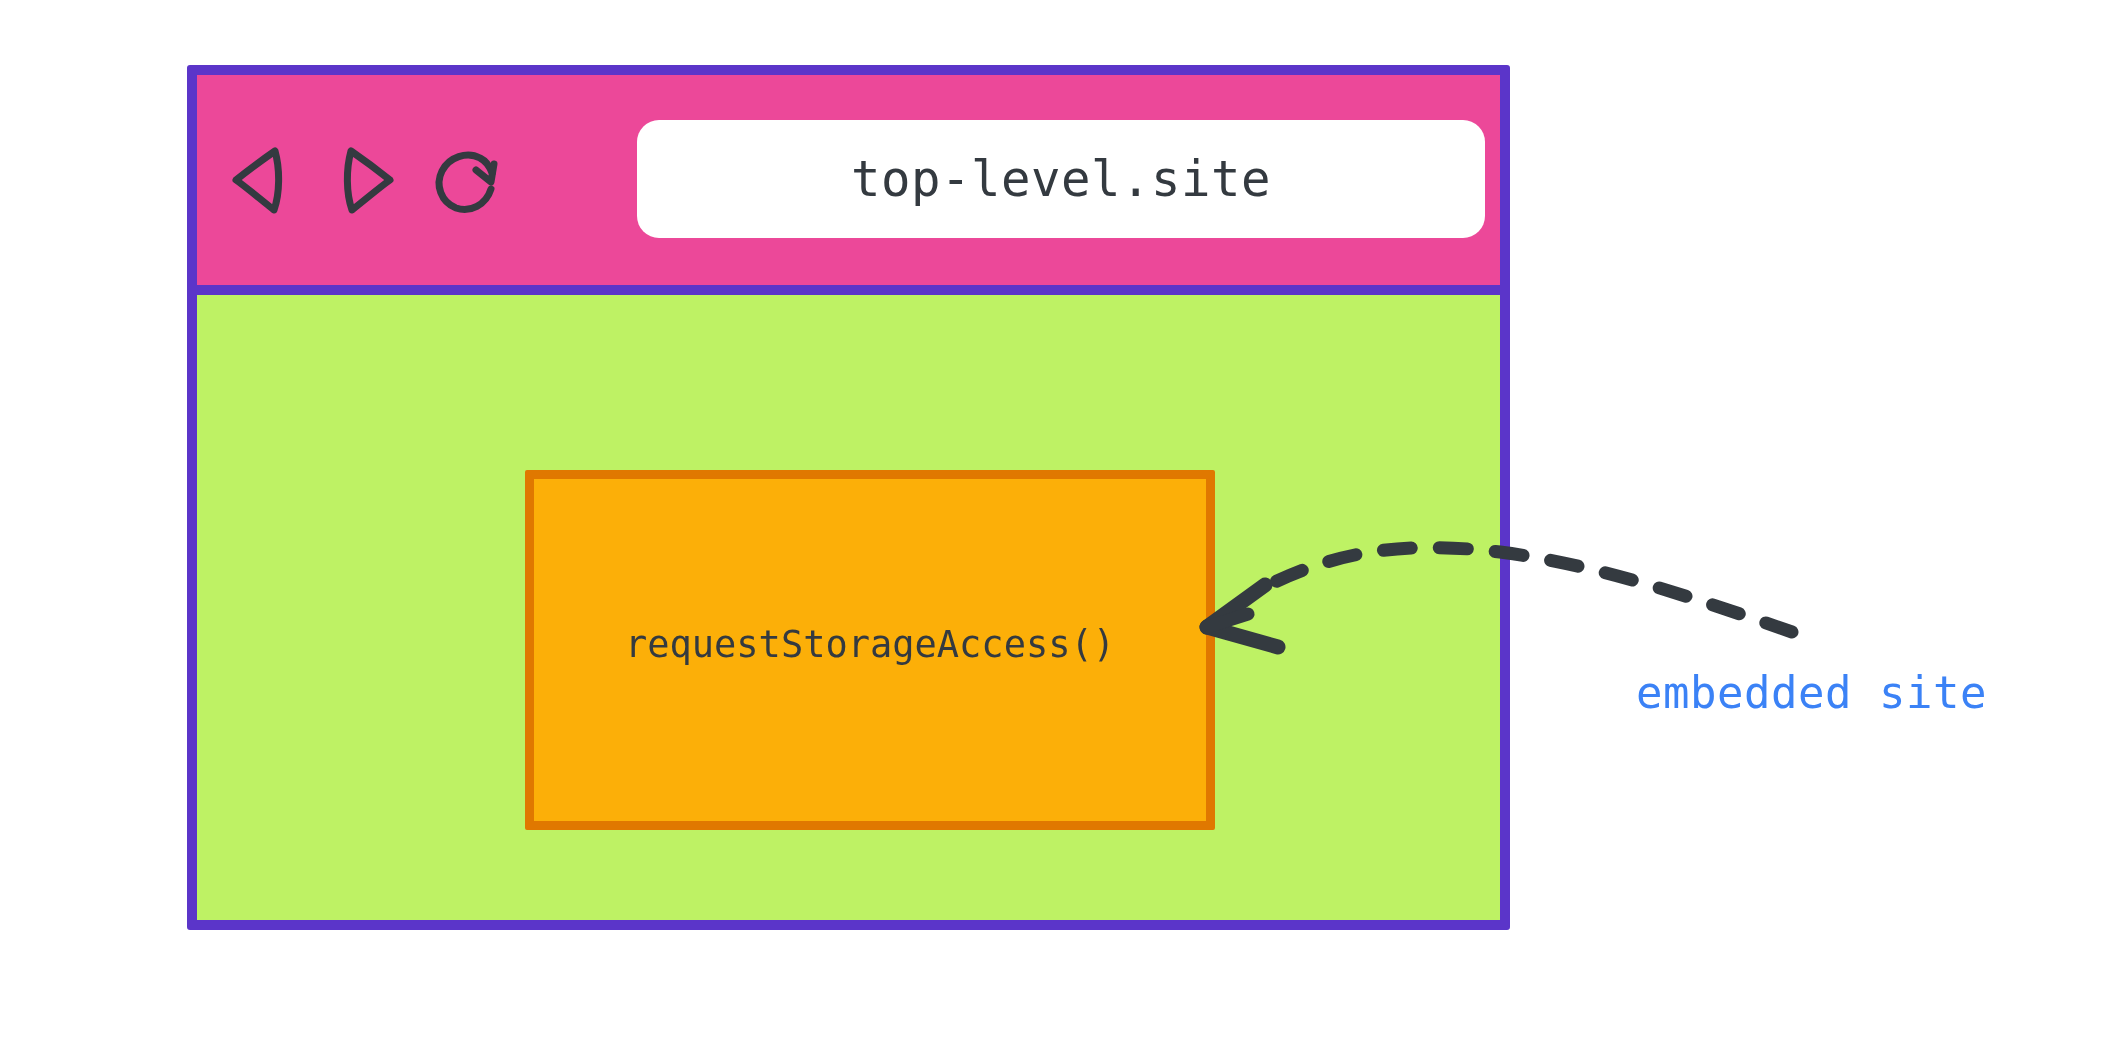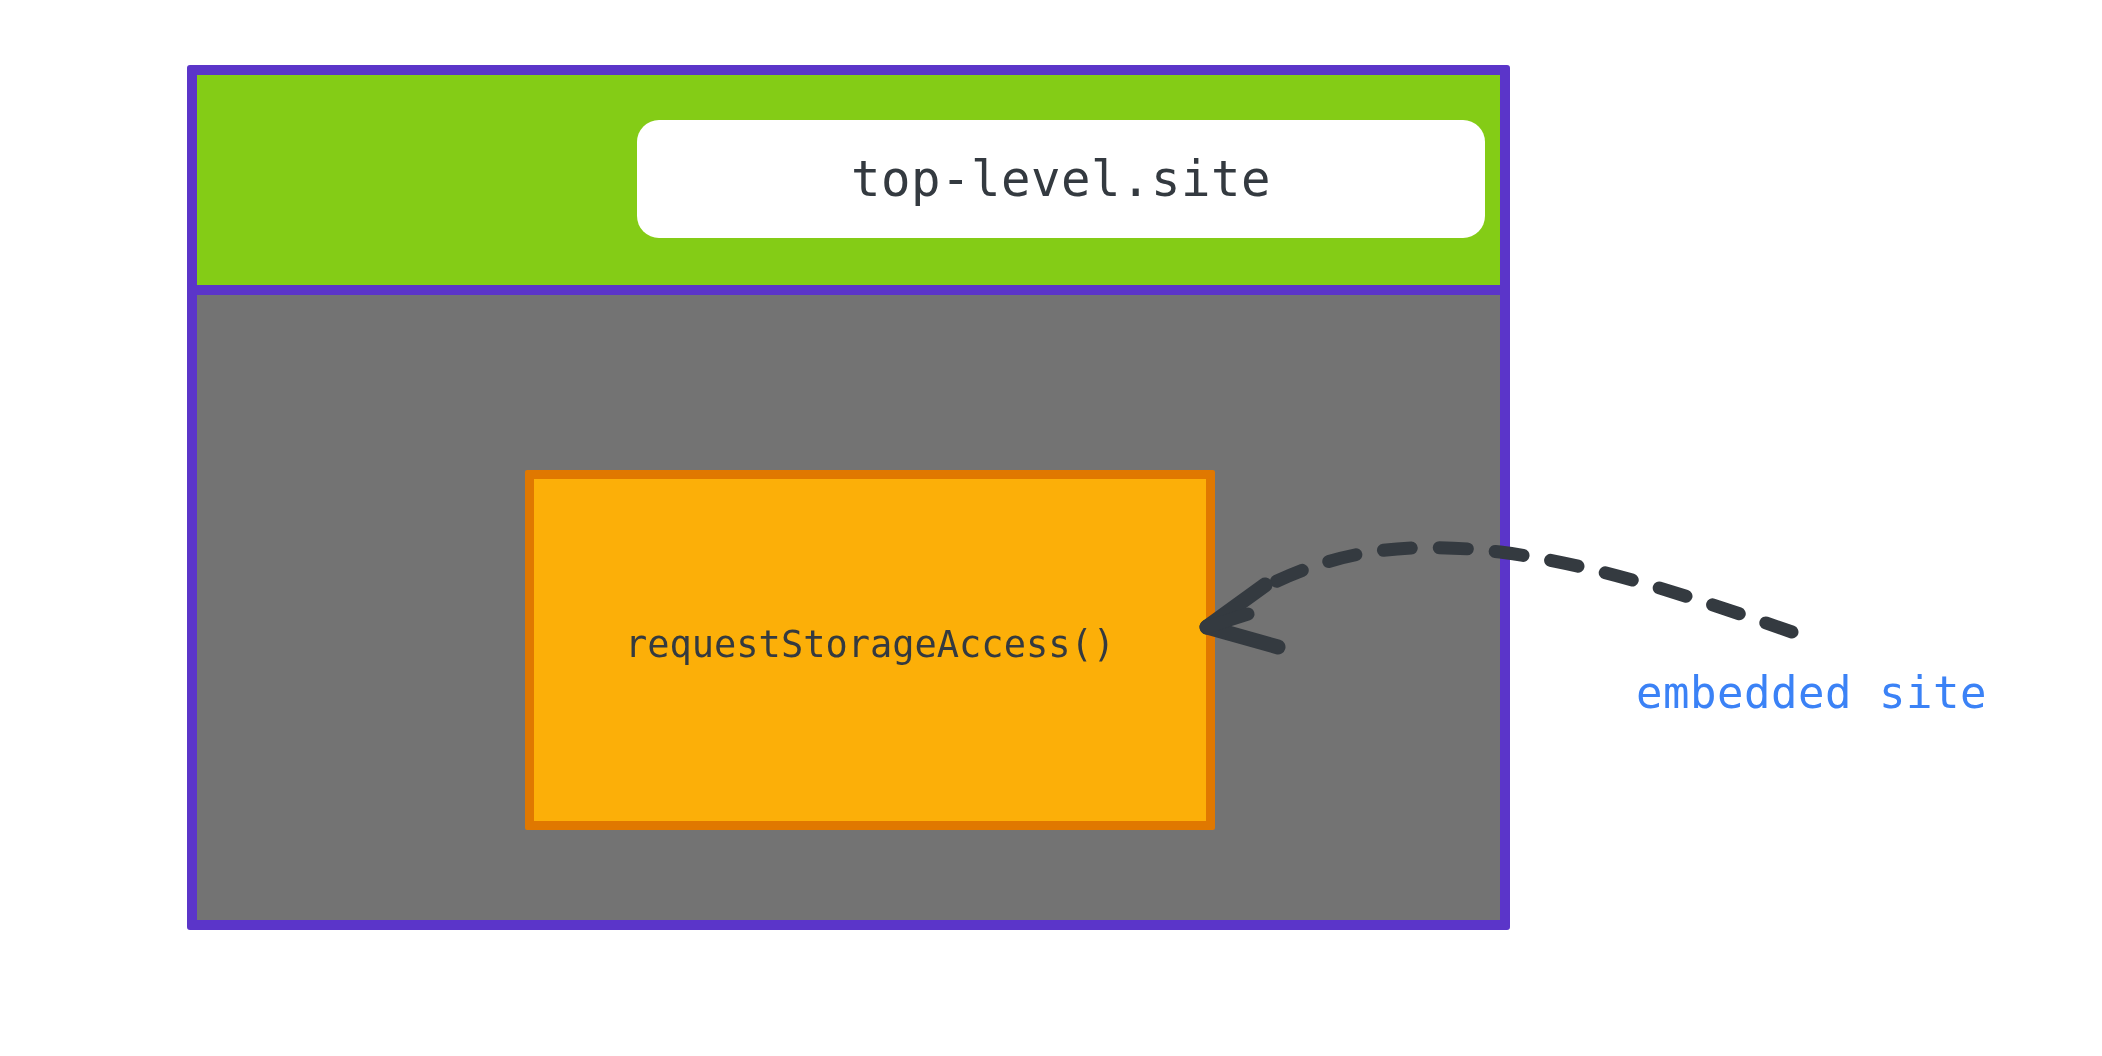--- a/index.html
+++ b/index.html
@@ -34,25 +34,24 @@
     border-radius: 3px;
     background: #E6E6E8;
   }
 
   .browser-toolbar {
     position: absolute;
     left: 0; top: 0;
     width: 100%;
     height: 220px;
     box-sizing: border-box;
-    background: #84cc16;
+    background: #ec4899;
     border-bottom: 10px solid #5B35C9;
     display: flex;
     align-items: center;
-    justify-content: center;
   }
 
   .nav-icons {
     display: flex;
     align-items: center;
     margin-left: 27px;
     gap: 30px;
   }
 
   .nav-icon {
@@ -81,21 +80,21 @@
     letter-spacing: 0.5px;
     white-space: nowrap;
   }
 
   .browser-content {
     position: absolute;
     left: 0;
     top: 220px;
     right: 0;
     bottom: 0;
-    background: #737373;
+    background: #bef264;
     text-decoration: underline;
   }
 
   
   .embedded-frame {
     position: absolute;
     left: 328px;
     top: 175px;
     width: 690px;
     height: 360px;

